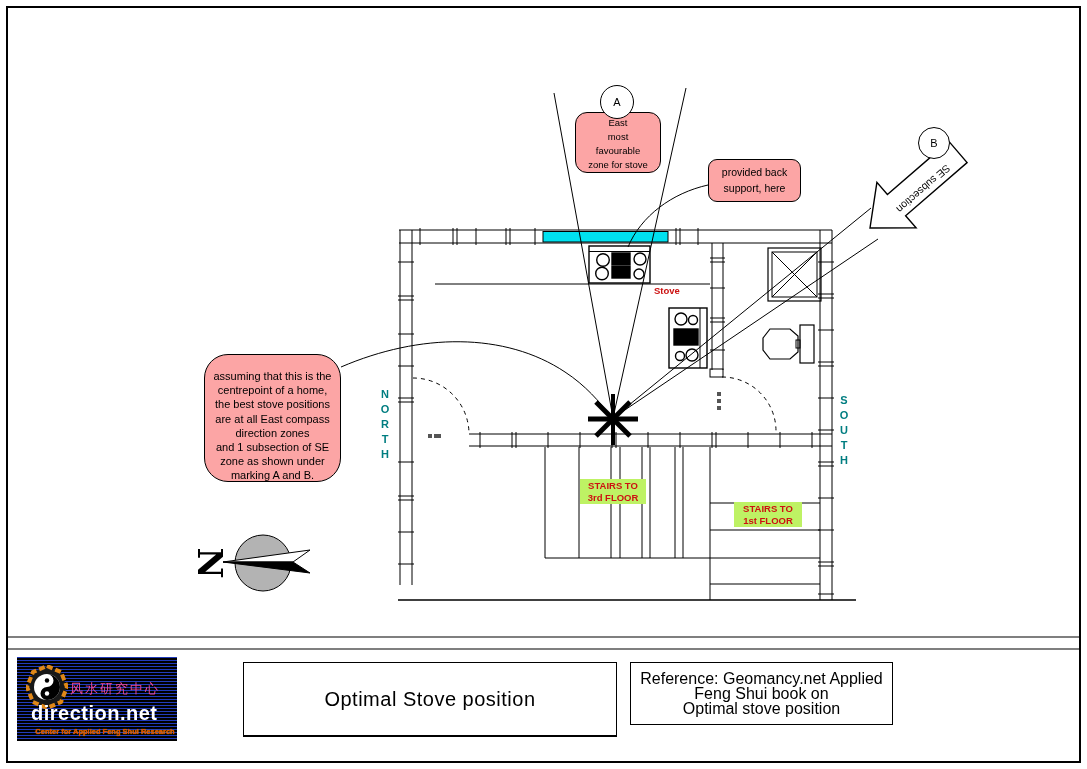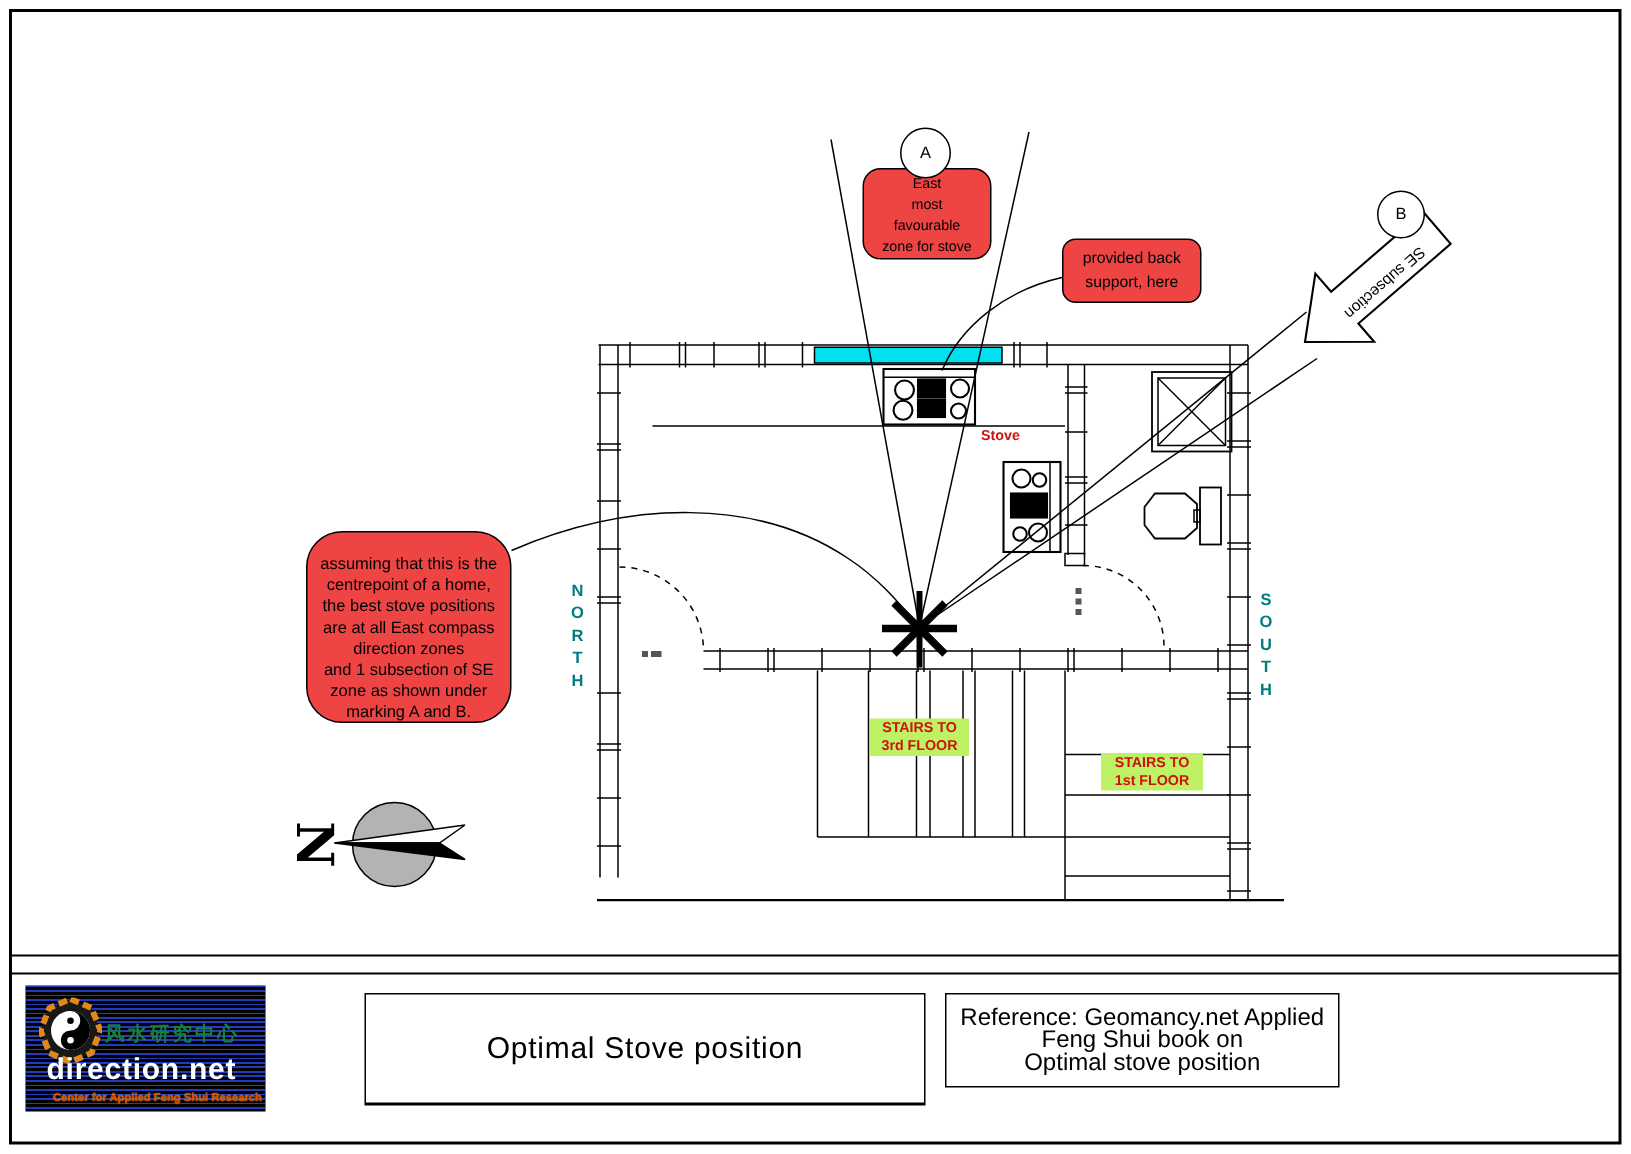--- a/index.html
+++ b/index.html
@@ -1,21 +1,21 @@
 <!DOCTYPE html>
 <html><head>
 <meta charset="utf-8">
 <style>
   html,body{margin:0;padding:0;background:#fff;}
   #stage{position:relative;width:1087px;height:769px;background:#fff;overflow:hidden;
          font-family:"Liberation Sans",sans-serif;color:#000;}
   #planSvg{position:absolute;left:0;top:0;}
   .pre{white-space:pre-line;}
   
-  .bubble{position:absolute;background:#ef4444;border:1px solid #000;text-align:center;
+  .bubble{position:absolute;background:#fca5a5;border:1px solid #000;text-align:center;
           box-sizing:border-box;}
   .bubble-a{left:575px;top:112px;width:86px;height:61px;border-radius:12px;
             font-size:9.5px;line-height:14px;padding-top:3px;}
   .bubble-support{left:708px;top:159px;width:93px;height:43px;border-radius:9px;
             font-size:10.5px;line-height:16px;padding-top:4px;}
   .bubble-center{left:204px;top:354px;width:137px;height:128px;border-radius:24px;
             font-size:11px;line-height:14.2px;padding-top:14px;}
   .marker{position:absolute;background:#fff;border:1px solid #000;border-radius:50%;
           display:flex;align-items:center;justify-content:center;font-size:11px;}
   .marker-a{left:600px;top:85px;width:32px;height:32px;}
@@ -38,21 +38,21 @@
             font-size:20px;letter-spacing:.5px;}
   .titlebox .row:first-child{border-bottom:1px solid #000;}
   .refbox{position:absolute;left:630px;top:662px;width:263px;height:63px;border:1px solid #000;
           box-sizing:border-box;display:flex;align-items:center;justify-content:center;
           font-size:16px;line-height:15px;text-align:center;}
   
   .logo{position:absolute;left:17px;top:657px;width:160px;height:84px;background:#000;overflow:hidden;}
   .logo .scan{position:absolute;left:0;top:0;right:0;bottom:0;
       background:repeating-linear-gradient(180deg,rgba(40,70,220,.85) 0px,rgba(40,70,220,.85) 1px,transparent 1px,transparent 3px);}
   .logo .bagua{position:absolute;left:9px;top:8px;}
-  .logo .cn{position:absolute;left:53px;top:23px;color:#15803d;font-size:13px;font-weight:bold;letter-spacing:2px;}
+  .logo .cn{position:absolute;left:53px;top:23px;color:#ec4899;font-size:13px;font-weight:normal;letter-spacing:2px;}
   .logo .domain{position:absolute;left:14px;top:45px;color:#fff;font-size:20px;font-weight:bold;letter-spacing:.5px;}
   .logo .tag{position:absolute;left:16px;right:0;top:70px;text-align:center;color:#e04a00;
              font-size:7.5px;font-weight:bold;text-shadow:0 0 1px #ffbb00;}
 </style>
 </head>
 <body>
 
 <div id="stage">
 
   <svg id="planSvg" width="1087" height="769" viewBox="0 0 1087 769">

